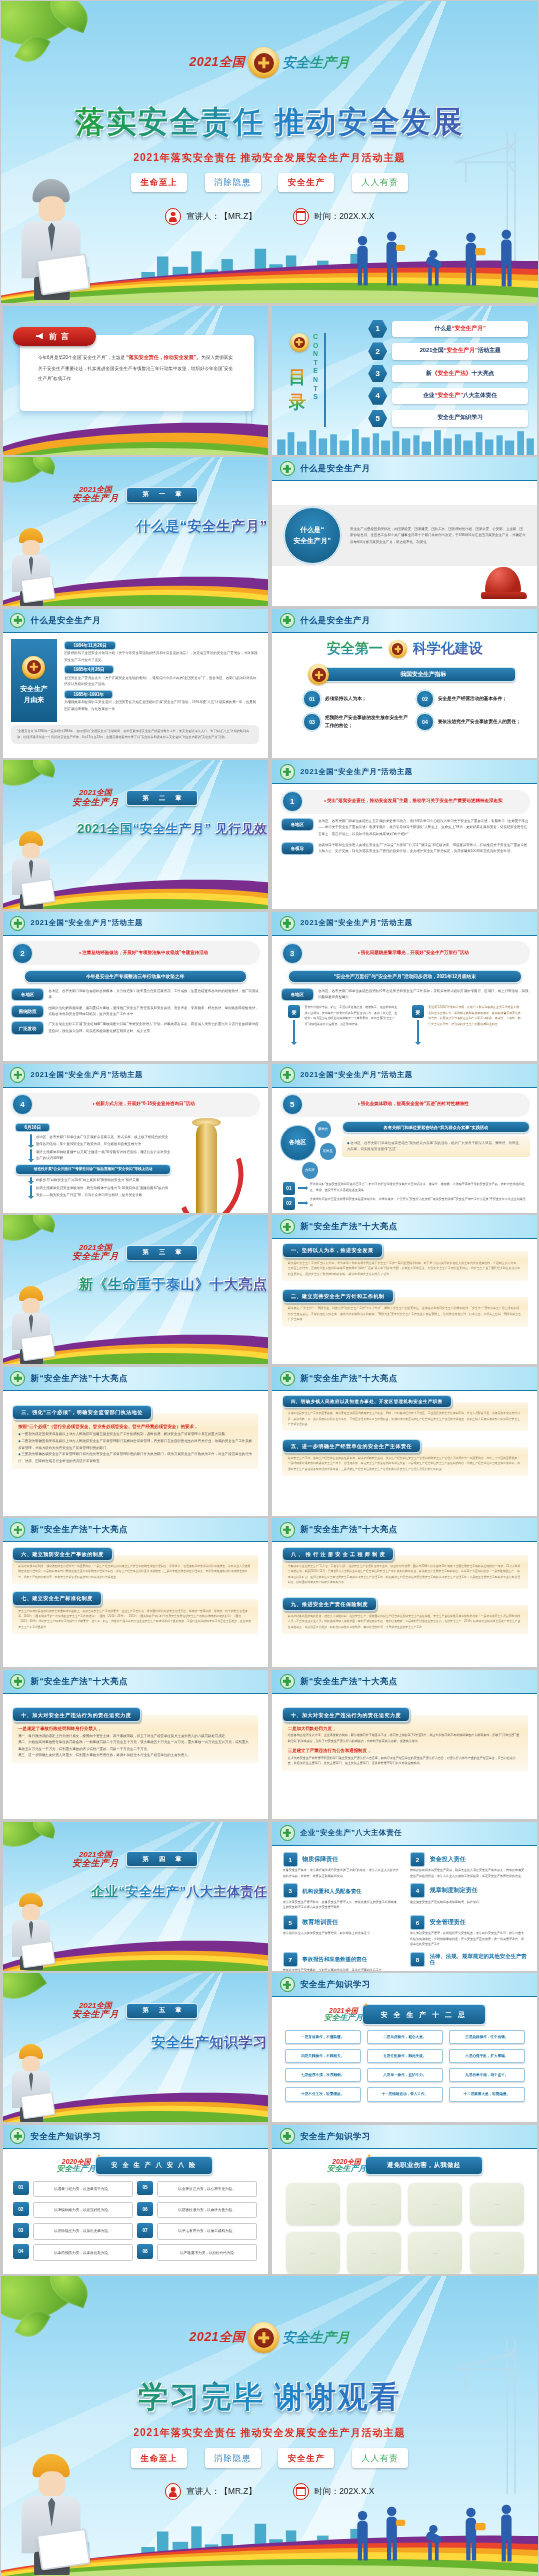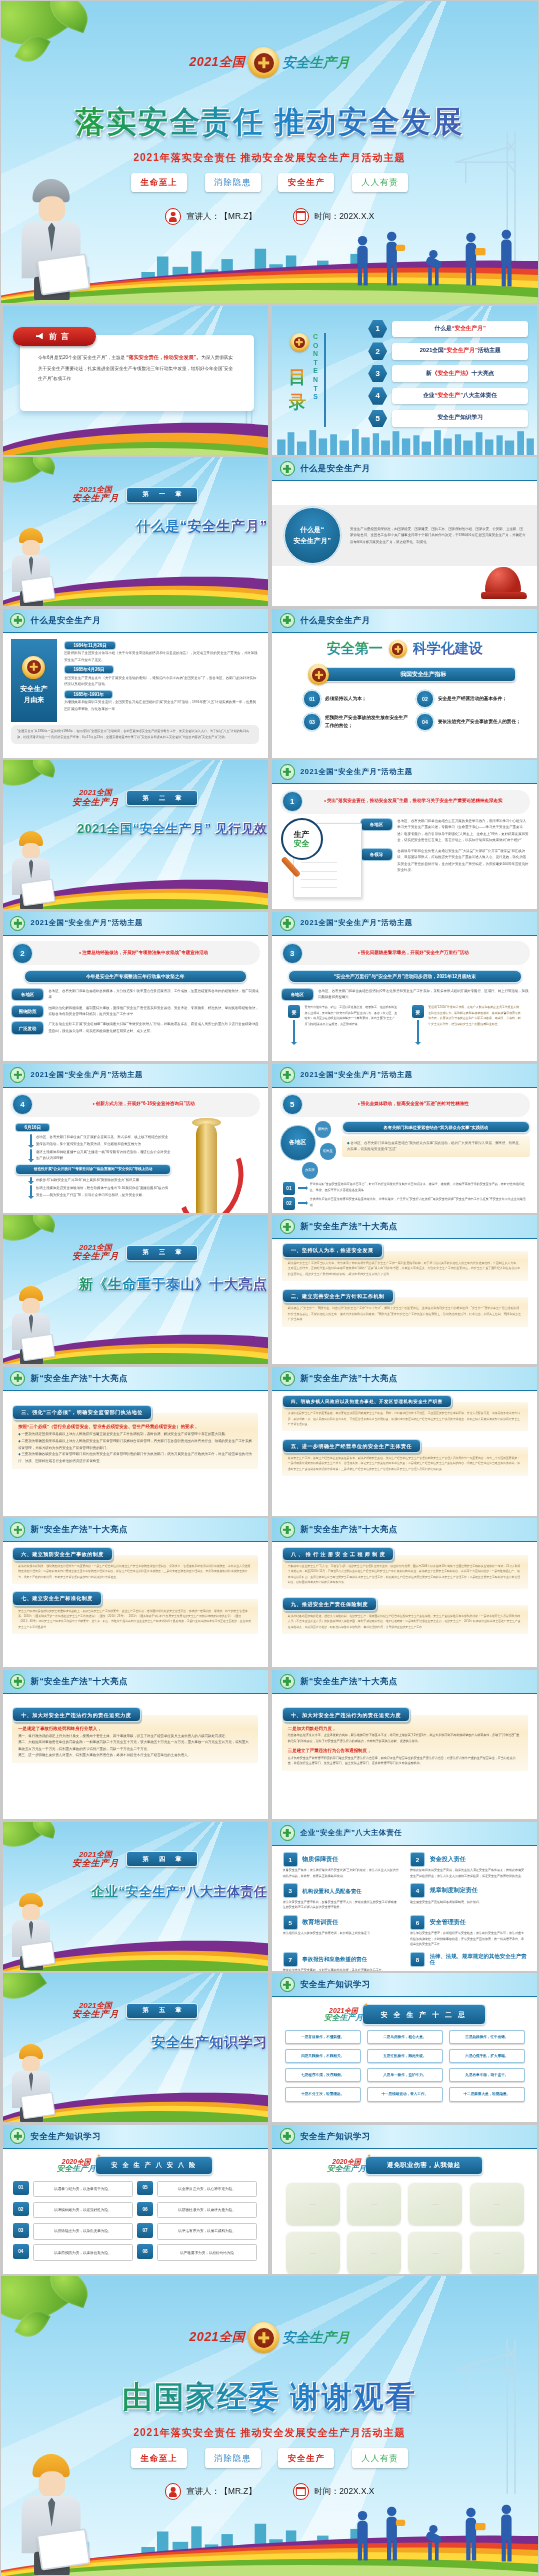--- a/index.html
+++ b/index.html
@@ -610,28 +610,20 @@
     <div class="slide">
       <div class="chdr">
           <span class="hbadge"></span>
           <span class="htitle" style="font-size:7.3px;">2021全国“安全生产月”活动主题</span>
         </div>
       <div class="numbar">
           <span class="numcircle">1</span>
           <span class="t">突出“落实安全责任，推动安全发展”主题，推动学习关于安全生产重要论述精神走深走实</span>
         </div>
       <div class="t1body">
-        <div class="docwrap">
-          <div class="doc"></div>
-          <div class="mag">
-              <span class="m1">生产</span>
-              <span class="m2">安全</span>
-            </div>
-          <div class="maghandle"></div>
-        </div>
         <div style="flex:1;">
           <div class="tagrow" style="margin:0 0 4.2px;">
               <span class="tag">各地区</span>
               <span class="tiny">各地区、各有关部门和单位要结合正在开展的党史学习教育，依托理论学习中心组深入学习关于安全生产重要论述，专题学习《生命重于泰山——学习关于安全生产重要论述》电视专题片，教育引导领导干部强化“人民至上、生命至上”理念，更好统筹发展和安全，切实把安全责任扛在肩上、落在行动上，以实际行动和实际效果做到“两个维护”</span>
             </div>
           <div class="tagrow" style="margin:0;">
               <span class="tag">各领导</span>
               <span class="tiny">各级领导干部和企业负责人要通过安全生产“大讲堂”“大家谈”“公开课”“微课堂”和在线访谈、基层宣讲等形式，持续推进关于安全生产重要论述入脑入心、见行见效，转化为落实安全生产责任的自觉行动，全力维护安全生产形势稳定，为庆祝建党100周年营造良好安全环境。</span>
             </div>
         </div>
@@ -1214,21 +1206,21 @@
         <line x1="60" y1="48" x2="127" y2="30"></line>
         <line x1="40" y1="60" x2="40" y2="100"></line>
       </svg>
     <div class="b-logo">
       <span class="b-year">2021全国</span>
       <span class="goldbadge" style="width:31px;height:31px;">
           <i style="width:20px;height:20px;"></i>
         </span>
       <span class="b-month gradtext">安全生产月</span>
     </div>
-    <div class="b-title gradtext">由国家经委  谢谢观看</div>
+    <div class="b-title gradtext">学习完毕  谢谢观看</div>
     <div class="b-sub">2021年落实安全责任 推动安全发展安全生产月活动主题</div>
     <div class="b-tags">
       <span class="btag c0">生命至上</span>
       <span class="btag c1">消除隐患</span>
       <span class="btag c2">安全生产</span>
       <span class="btag c3">人人有责</span>
     </div>
     <div class="b-info">
       <span class="grp">
           <span class="pic person"></span>

